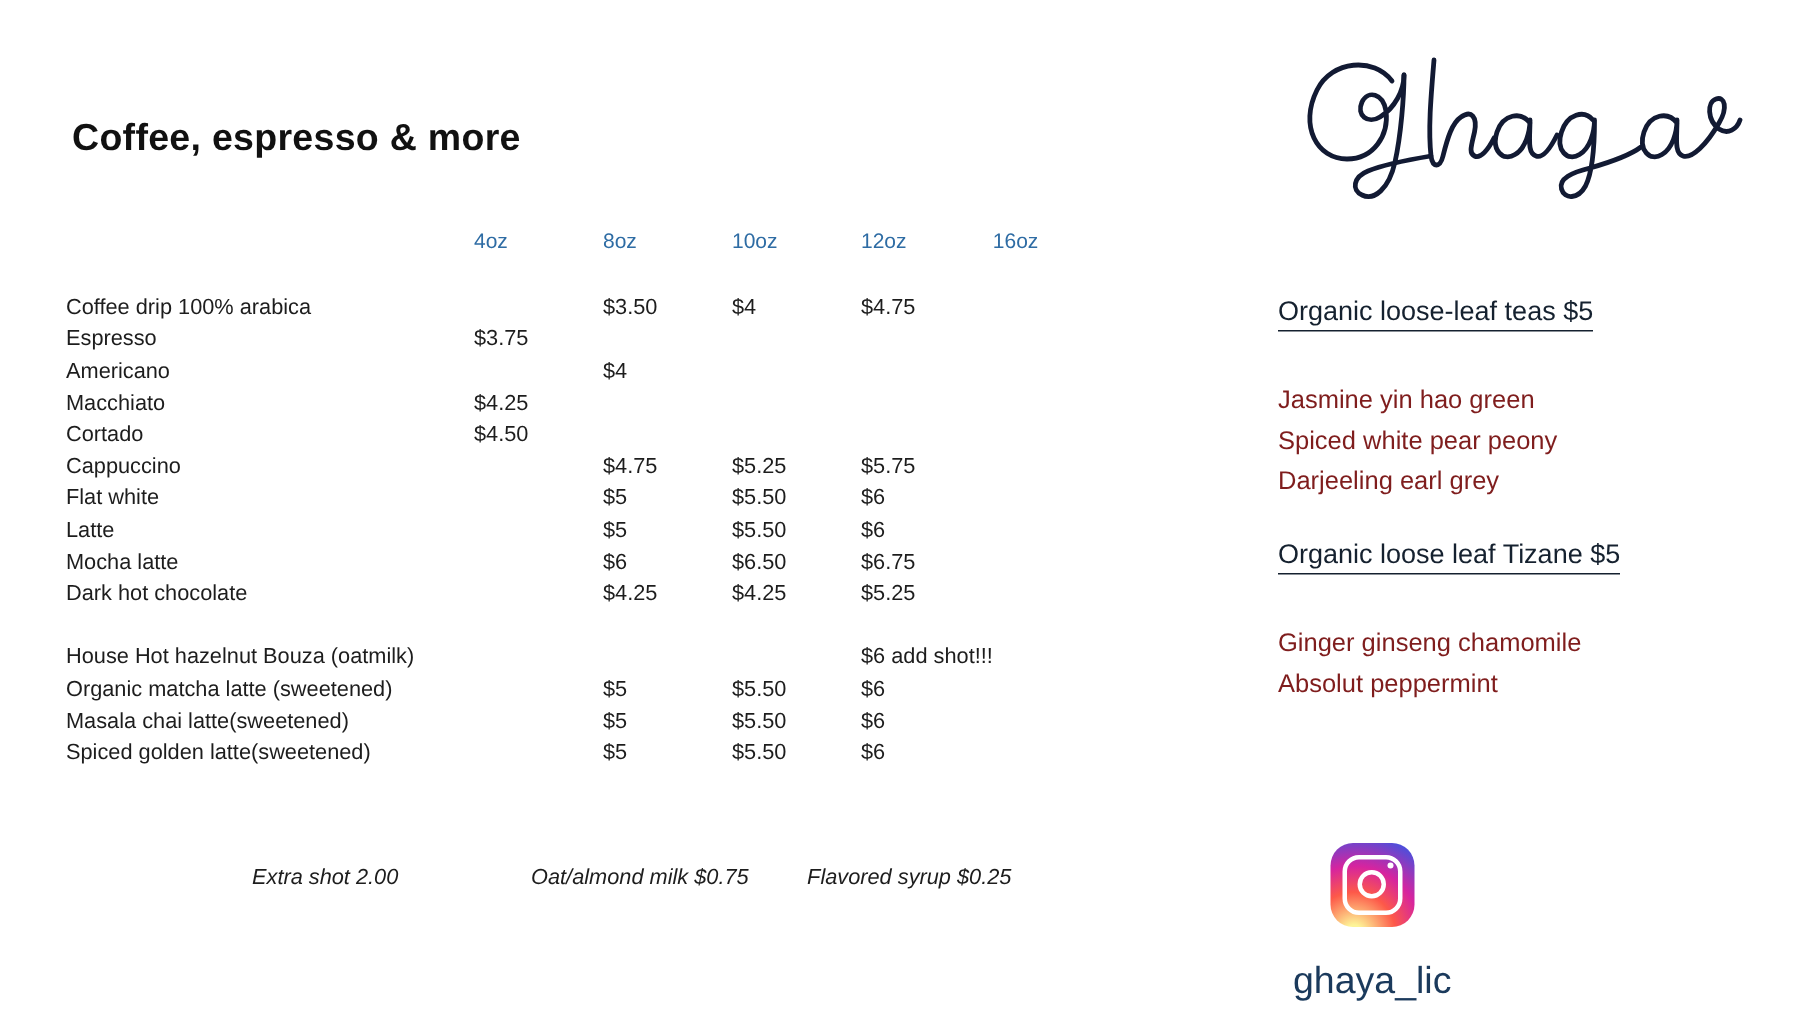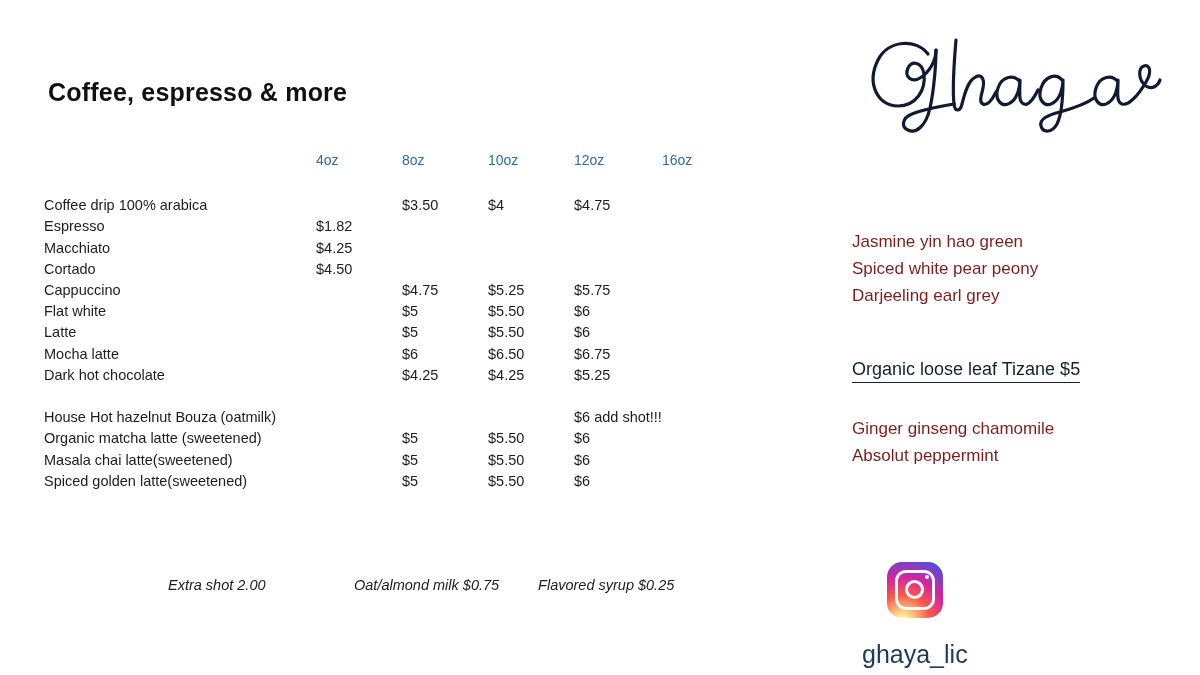--- a/index.html
+++ b/index.html
@@ -200,22 +200,30 @@
           <tr>
             <td>Coffee drip 100% arabica</td>
             <td></td>
             <td>$3.50</td>
             <td>$4</td>
             <td>$4.75</td>
             <td></td>
           </tr>
           <tr>
             <td>Espresso</td>
-            <td>$1.82</td>
-            <td></td>
+            <td>$3.75</td>
+            <td></td>
+            <td></td>
+            <td></td>
+            <td></td>
+          </tr>
+          <tr>
+            <td>Americano</td>
+            <td></td>
+            <td>$4</td>
             <td></td>
             <td></td>
             <td></td>
           </tr>
           <tr>
             <td>Macchiato</td>
             <td>$4.25</td>
             <td></td>
             <td></td>
             <td></td>
@@ -338,20 +346,21 @@
           <path d="M170 62 C164 54, 152 56, 148 68 C144 80, 152 88, 160 83 C167 79, 170 68, 170 60 C170 72, 168 82, 174 84 C179 86, 184 78, 188 70"></path>
 
           <path d="M212 60 C206 53, 195 56, 191 68 C187 80, 195 88, 203 83 C210 79, 213 68, 213 60 C213 76, 212 94, 207 104 C202 113, 193 113, 191 106 C189 99, 198 95, 210 92 C224 88, 236 84, 244 78"></path>
 
           <path d="M268 62 C262 54, 250 56, 246 68 C242 80, 250 88, 258 83 C265 79, 268 68, 268 60 C268 72, 266 82, 272 84 C278 86, 288 76, 296 62 C302 52, 300 44, 294 46 C288 48, 288 60, 296 66 C302 70, 308 66, 310 60"></path>
         </g>
       </svg>
     </div>
 
     <div class="tea-block tea-block-1">
+      <div class="tea-heading">Organic loose-leaf teas $5</div>
       <div class="tea-list">
         <div class="tea-item">Jasmine yin hao green</div>
         <div class="tea-item">Spiced white pear peony</div>
         <div class="tea-item">Darjeeling earl grey</div>
       </div>
     </div>
 
     <div class="tea-block tea-block-2">
       <div class="tea-heading">Organic loose leaf Tizane $5</div>
       <div class="tea-list">

